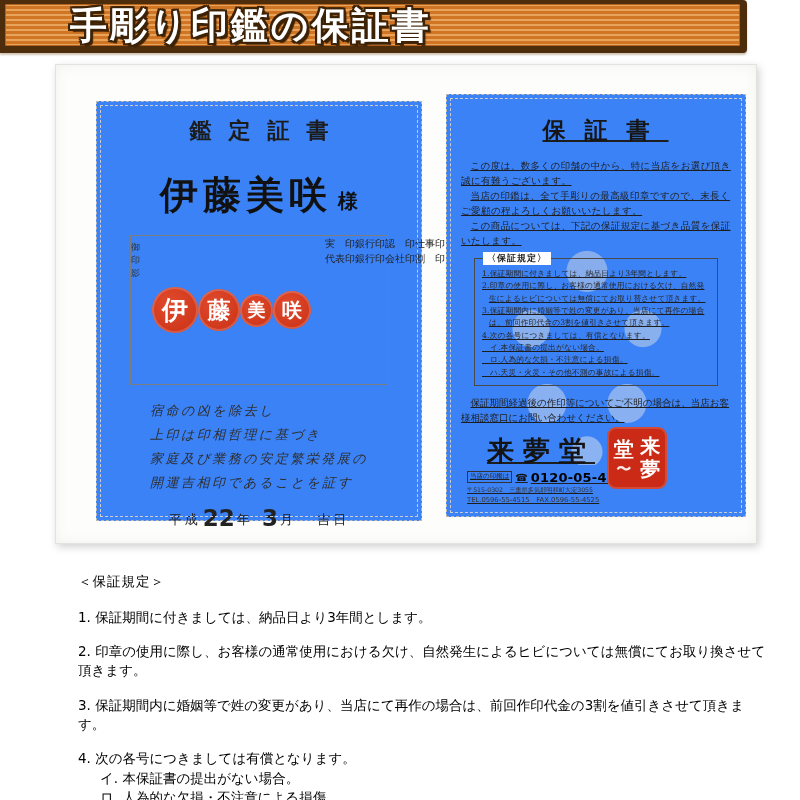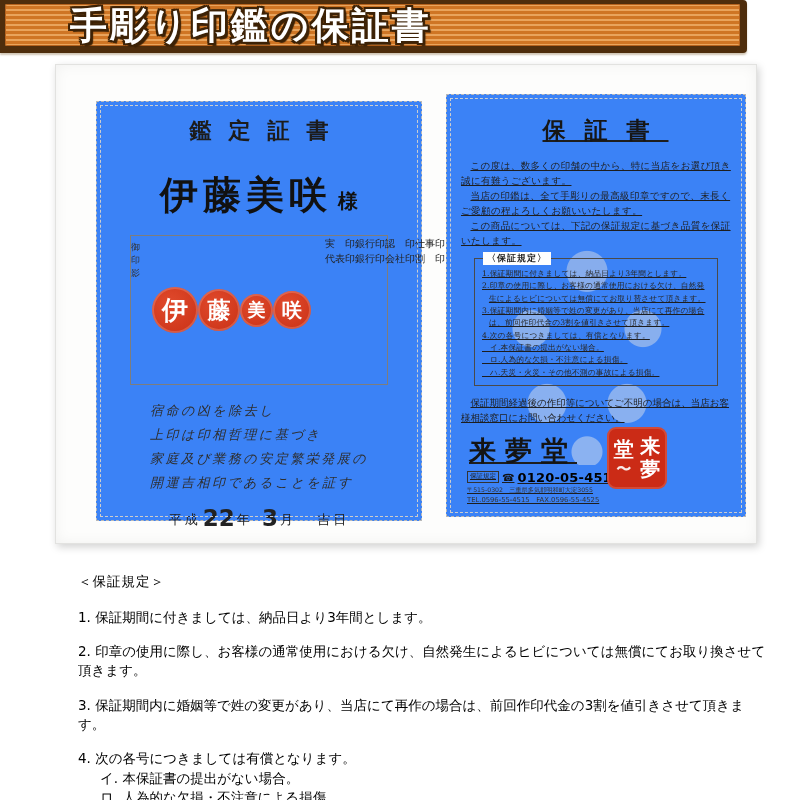--- a/index.html
+++ b/index.html
@@ -73,21 +73,21 @@
   .rules-box{position:relative;margin:10px auto 0;width:244px;border:1px solid #4a4a4a;
              padding:9px 7px 6px;box-sizing:border-box;background:transparent;}
   .rules-box-title{position:absolute;top:-7px;left:8px;background:#fefefe;padding:0 4px;
              font-family:"DejaVu Serif",serif;font-size:9px;letter-spacing:1px;font-weight:bold;}
   .rule-line{font-family:"DejaVu Serif",serif;font-size:7.7px;line-height:1.6;color:#272727;
              padding-left:.9em;text-indent:-.9em;letter-spacing:.2px;}
   .cr-note{margin-top:9px;font-family:"DejaVu Serif",serif;font-size:9.5px;line-height:1.58;text-indent:1em;}
   .cr-remark{margin-top:6px;font-family:"DejaVu Serif",serif;font-size:8.7px;letter-spacing:.2px;}
   .cr-footer{position:relative;margin-top:8px;height:74px;}
   .shop-name{font-family:"DejaVu Serif",serif;font-size:27px;font-weight:600;letter-spacing:9px;
-             color:#141414;margin-left:8px;}
+             color:#141414;margin-left:26px;}
   .contact{margin-left:6px;margin-top:1px;}
   .contact-line1{display:flex;align-items:center;gap:3px;}
   .window-box{border:1px solid #333;font-size:6.5px;padding:0 2px;line-height:1.5;white-space:nowrap;}
   .freedial-icon{font-size:10px;color:#111;}
   .dial-number{font-size:13px;font-weight:bold;letter-spacing:.2px;color:#000;}
   .contact-line2{font-size:6.2px;color:#333;margin-top:1px;white-space:nowrap;}
   .contact-line3{font-size:6.8px;color:#333;white-space:nowrap;}
   .shop-seal{position:absolute;right:64px;top:-6px;width:60px;height:62px;background:#cb2b16;
              border-radius:9px;display:flex;flex-direction:row-reverse;align-items:center;
              justify-content:space-evenly;box-shadow:inset 0 0 0 2px rgba(255,255,255,.15);}
@@ -185,21 +185,21 @@
           <div class="rule-line">4.次の各号につきましては、有償となります。</div>
           <div class="rule-line">　イ.本保証書の提出がない場合。</div>
           <div class="rule-line">　ロ.人為的な欠損・不注意による損傷。</div>
           <div class="rule-line">　ハ.天災・火災・その他不測の事故による損傷。</div>
         </div>
         <div class="cr-note">保証期間経過後の作印等についてご不明の場合は、当店お客様相談窓口にお問い合わせください。</div>
         <div class="cr-footer">
           <div class="shop-name">来夢堂</div>
           <div class="contact">
             <div class="contact-line1">
-              <span class="window-box">保証規定</span>
+              <span class="window-box">当店の印鑑は</span>
               <span class="freedial-icon">☎</span>
               <span class="dial-number">0120-05-4515</span>
             </div>
             <div class="contact-line2">〒515-0302　三重県多気郡明和町大淀3055</div>
             <div class="contact-line3">TEL.0596-55-4515　FAX.0596-55-4525</div>
           </div>
           <div class="shop-seal">
             <div class="seal-col">
               <span>来</span>
               <span>夢</span>

